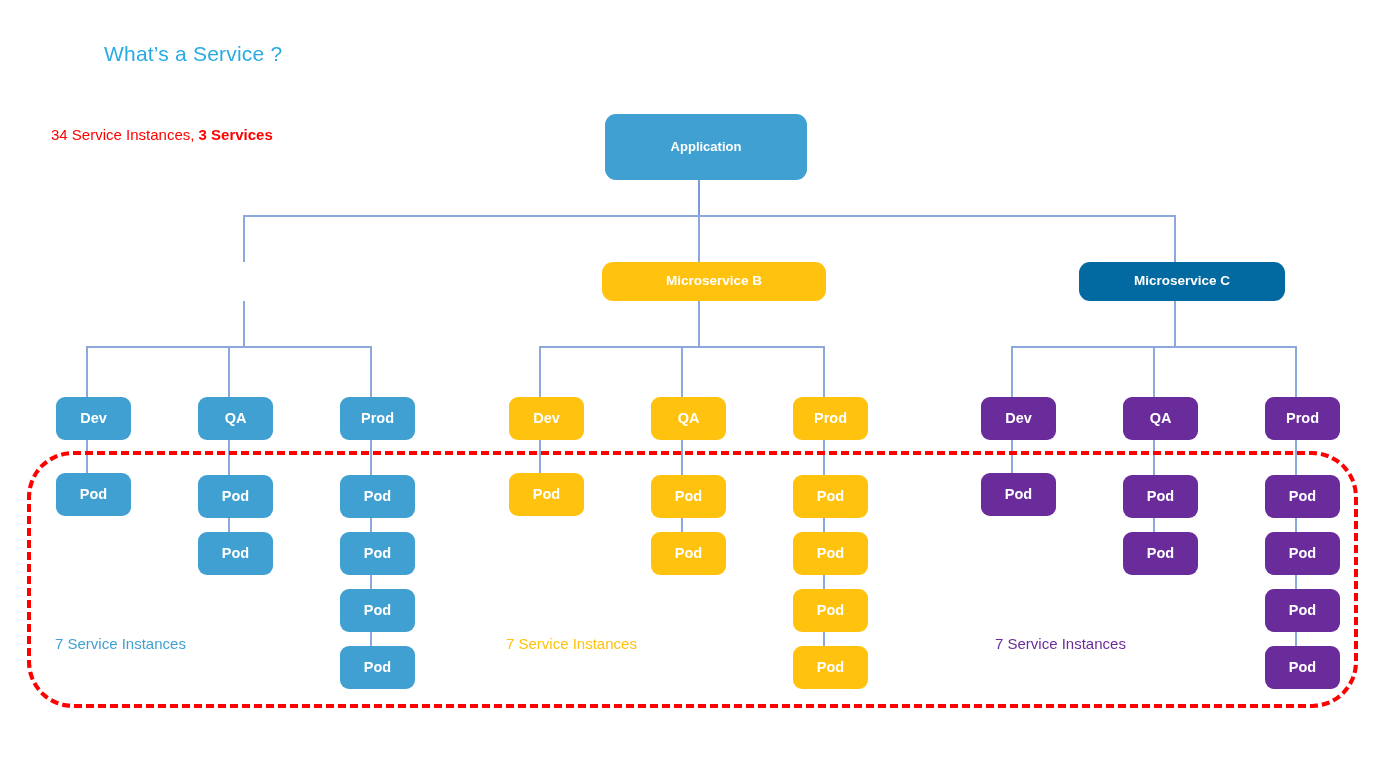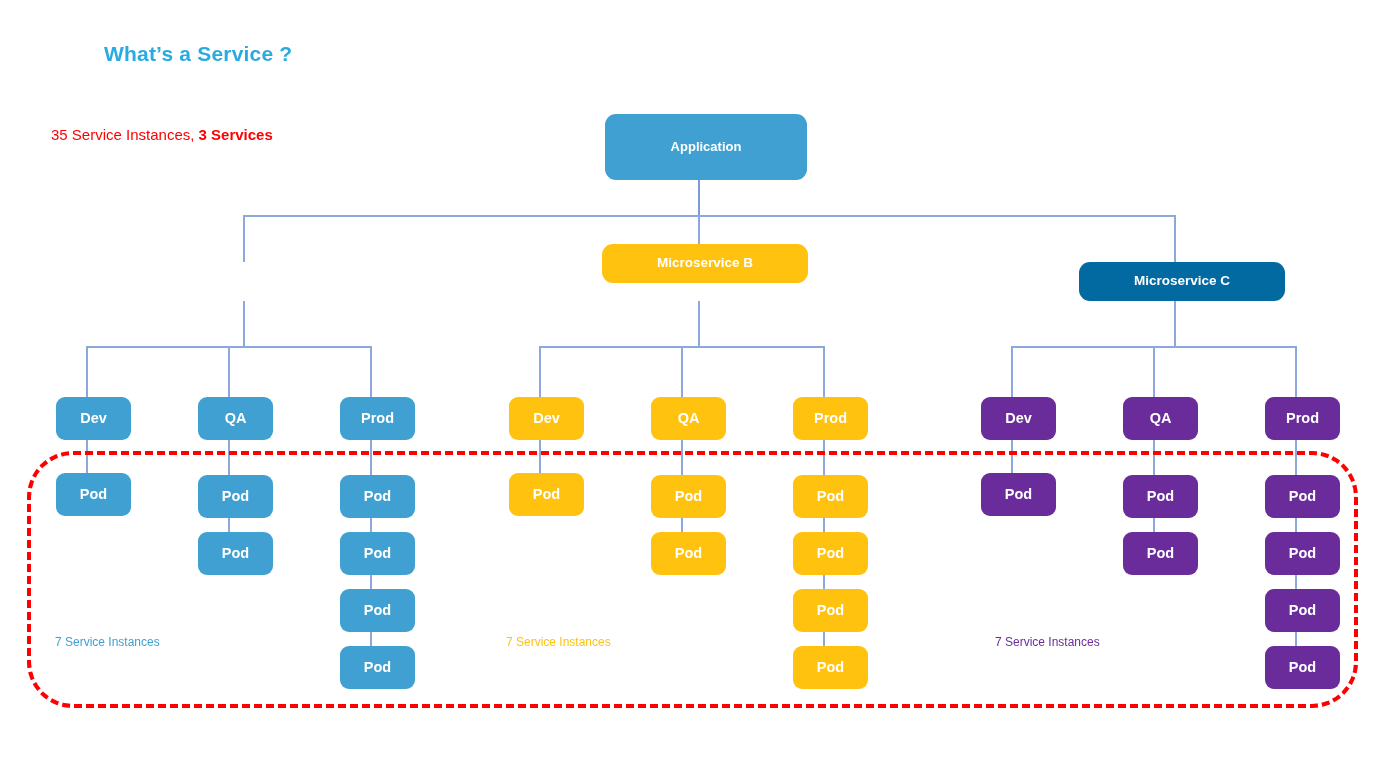--- a/index.html
+++ b/index.html
@@ -21,35 +21,34 @@
 
   
   .page-title {
     position: absolute;
     left: 104px;
     top: 42px;
     font-size: 21px;
     color: #29ABE2;
     letter-spacing: 0.2px;
     white-space: nowrap;
-    font-weight: bold;
   }
   .totals {
     position: absolute;
     left: 51px;
     top: 126px;
     font-size: 15px;
     color: #FF0000;
     white-space: nowrap;
   }
   .totals b { font-weight: bold; }
 
   .group-caption {
     position: absolute;
-    font-size: 12px;
+    font-size: 15px;
     white-space: nowrap;
   }
 
   
   .conn {
     position: absolute;
     background: #7B9BD6;
   }
   .conn.v { width: 1.6px; }
   .conn.h { height: 1.6px; }
@@ -86,21 +85,21 @@
   }
 </style>
 </head>
 <body>
 
 <div id="canvas">
 
   <div class="page-title">What’s a Service ?</div>
 
   <div class="totals">
-    <span>35 Service Instances, </span><b>3 Services</b>
+    <span>34 Service Instances, </span><b>3 Services</b>
   </div>
 
   <div class="dashed-region" style="left:27px; top:451px; width:1331px; height:257px;"></div>
 
   <div class="node app" style="left:598px; top:114px; width:202px; height:66px; background:#3FA0D1;">
     <span>Application</span>
   </div>
 
   <div class="conn v" style="left:698px; top:180px; height:36px;"></div>
 
@@ -153,21 +152,21 @@
   </div>
   <div class="node pod" style="left:333px; top:589px; width:75px; height:43px; background:#3FA0D1;">
     <span>Pod</span>
   </div>
   <div class="node pod" style="left:333px; top:646px; width:75px; height:43px; background:#3FA0D1;">
     <span>Pod</span>
   </div>
 
   <div class="group-caption" style="left:55px; top:635px; color:#3FA0D1;">7 Service Instances</div>
 
-  <div class="node micro" style="left:595px; top:244px; width:206px; height:39px; background:#FFC20E;">
+  <div class="node micro" style="left:595px; top:262px; width:224px; height:39px; background:#FFC20E;">
     <span>Microservice B</span>
   </div>
   <div class="conn v light" style="left:698px; top:301px; height:46px;"></div>
   <div class="conn h light" style="left:539px; top:346px; width:285px;"></div>
   <div class="conn v light" style="left:539px; top:346px; height:52px;"></div>
   <div class="conn v light" style="left:681px; top:346px; height:52px;"></div>
   <div class="conn v light" style="left:823px; top:346px; height:52px;"></div>
 
   <div class="node env" style="left:502px; top:397px; width:75px; height:43px; background:#FFC20E;">
     <span>Dev</span>

